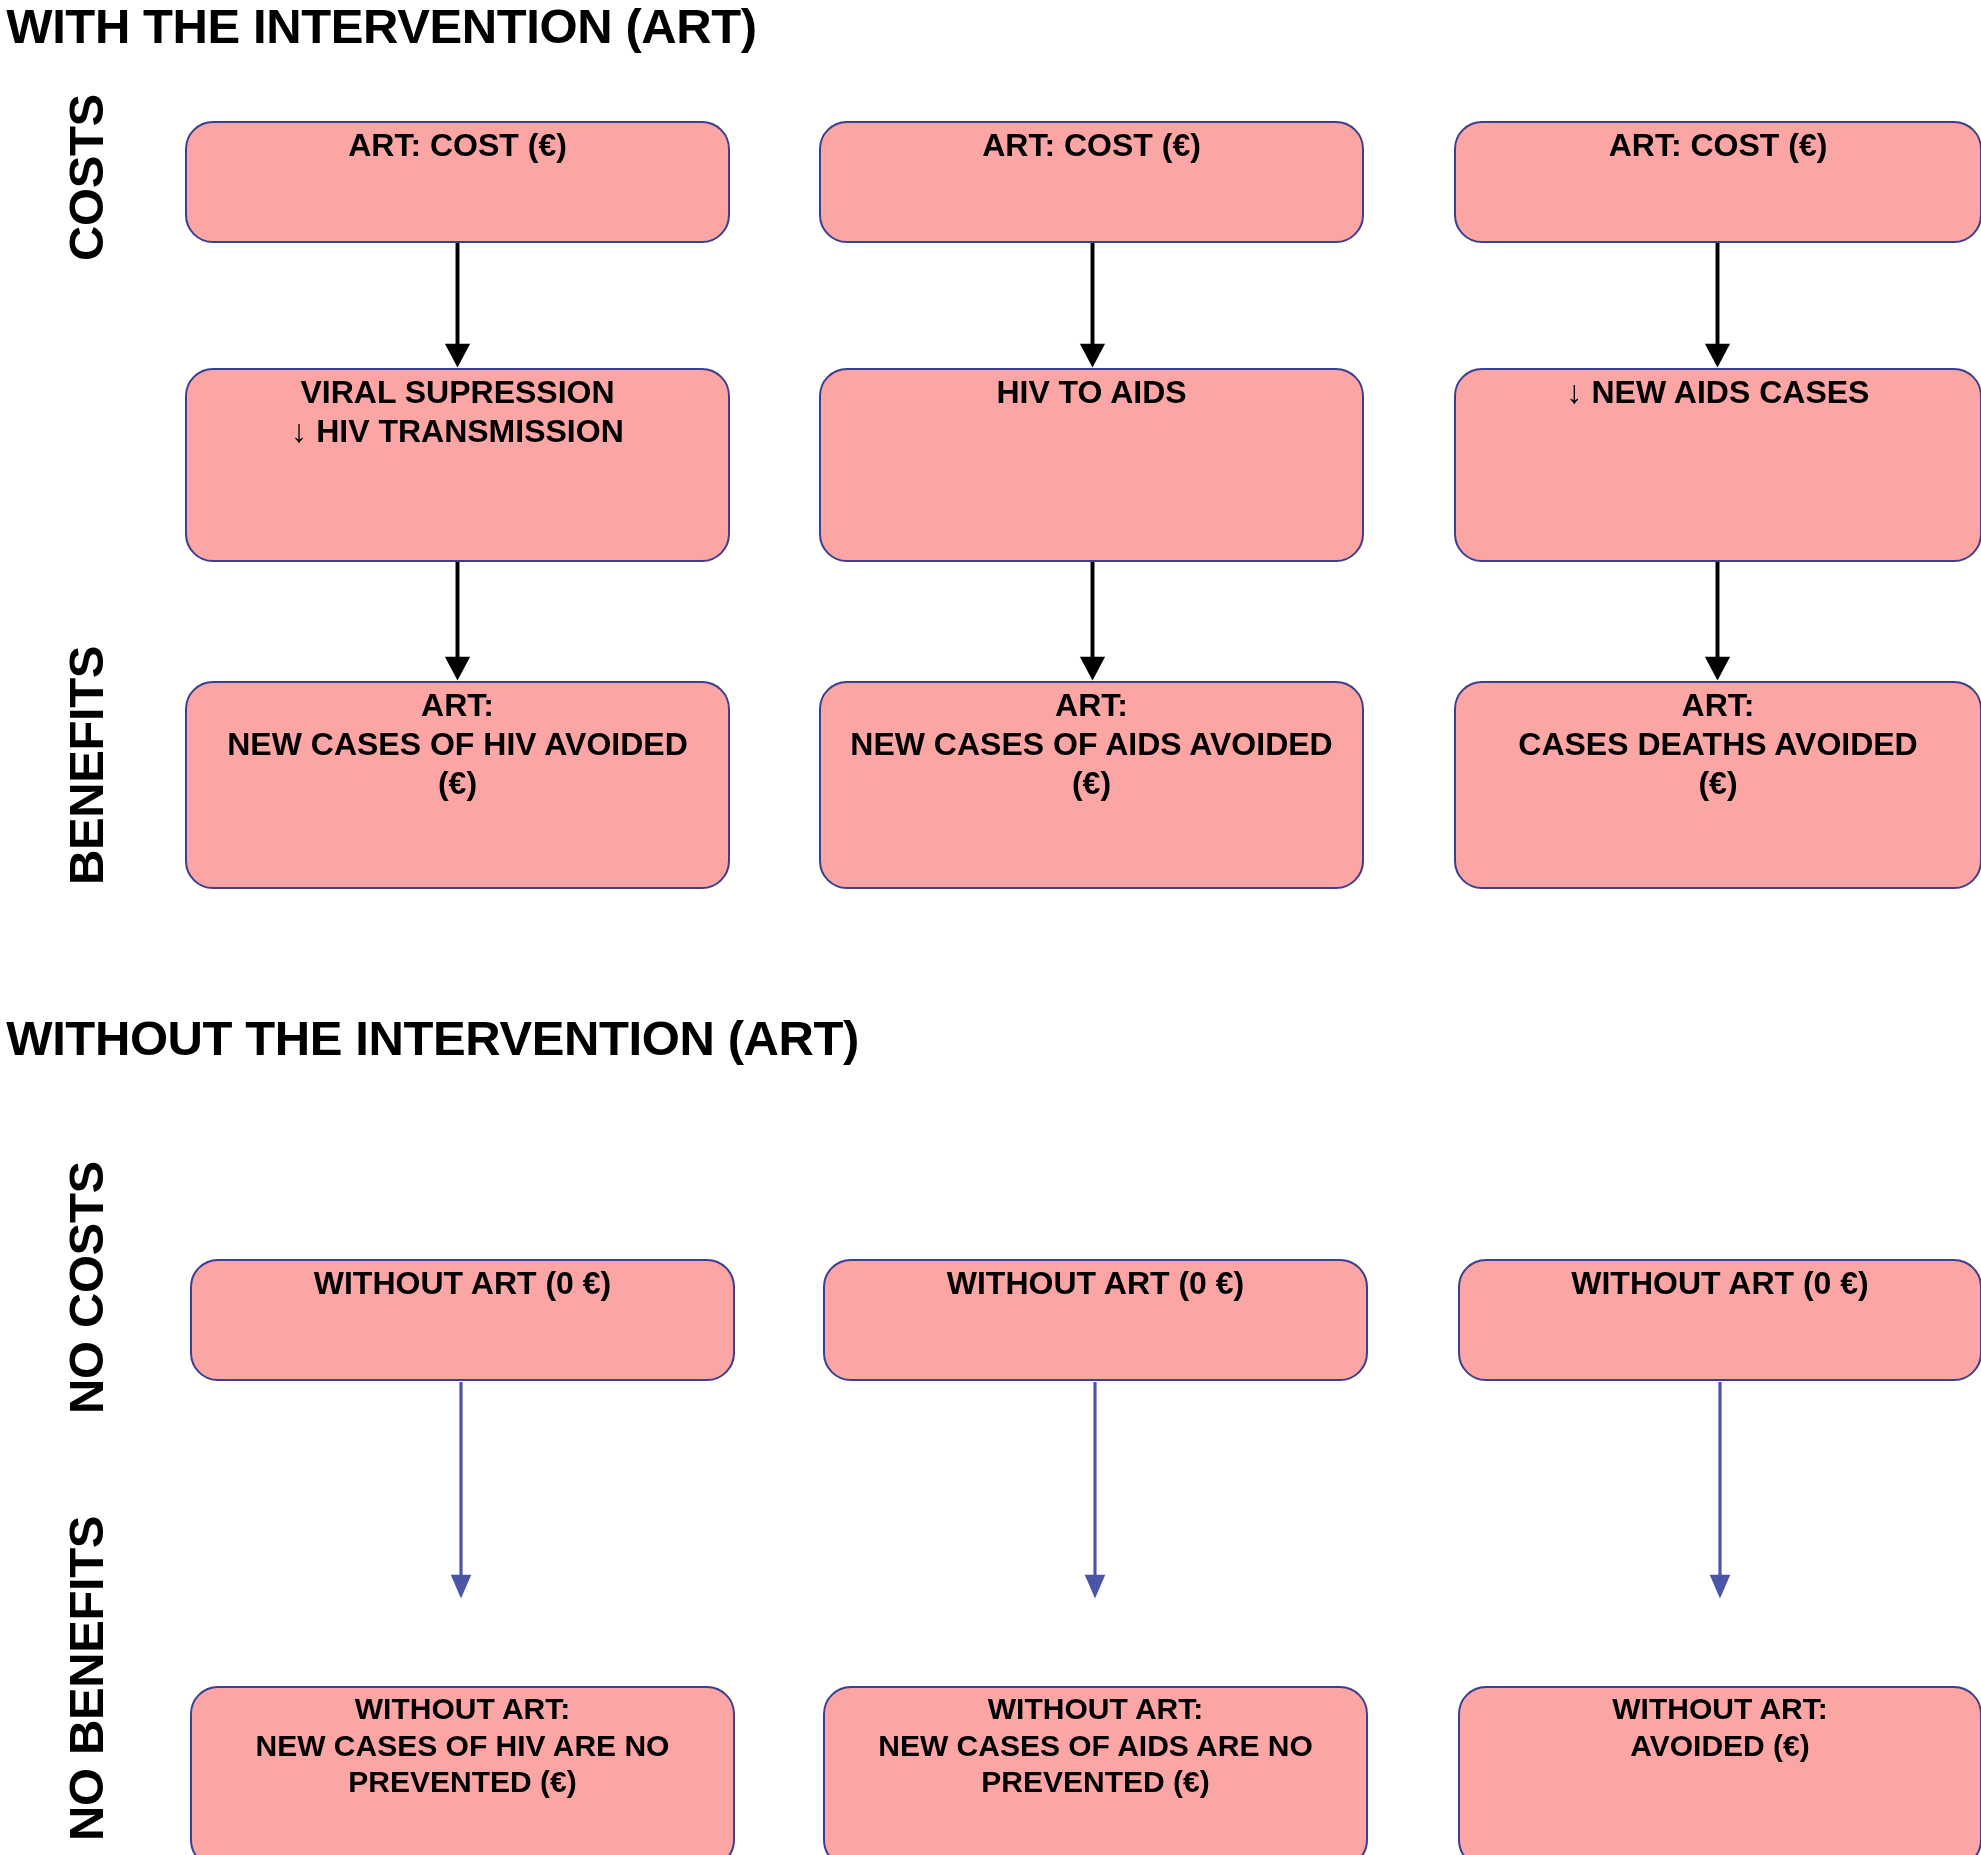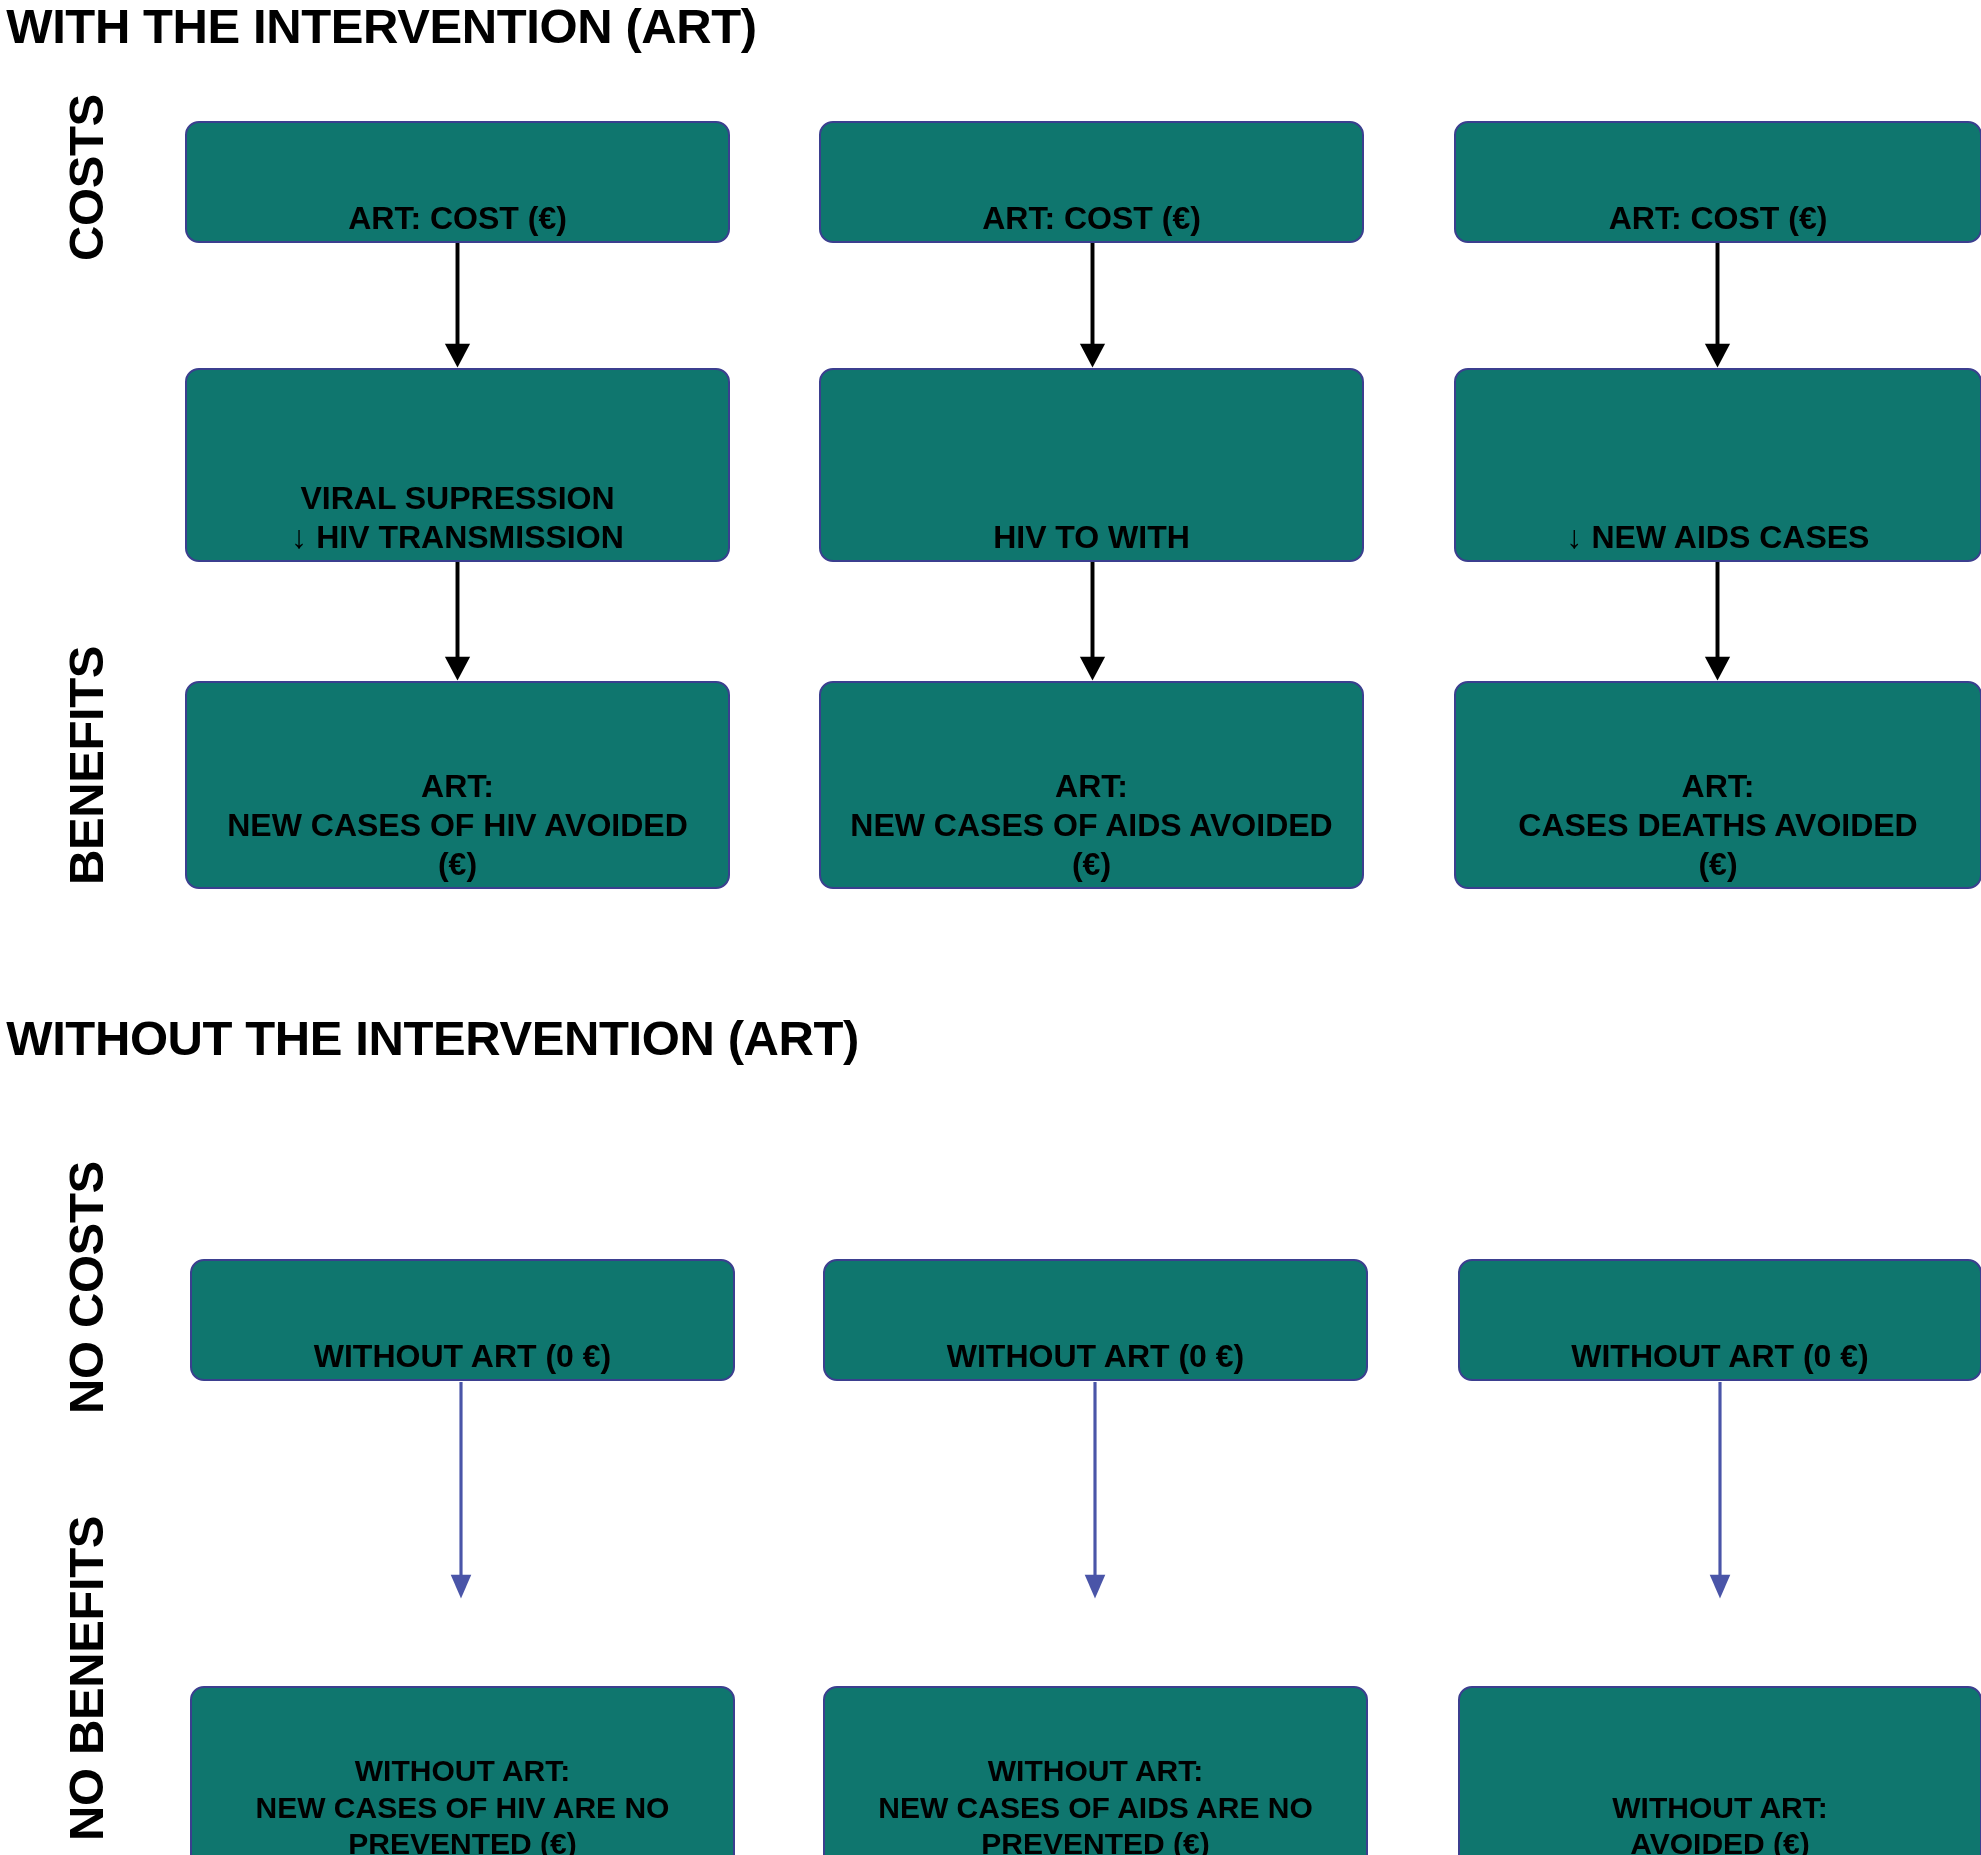--- a/index.html
+++ b/index.html
@@ -48,24 +48,24 @@
   #label-costs       { left: 58px; top: 261px; }
   #label-benefits    { left: 58px; top: 885px; }
   #label-nocosts     { left: 58px; top: 1414px; }
   #label-nobenefits  { left: 58px; top: 1841px; }
 
   
   .node {
     position: absolute;
     box-sizing: border-box;
     border: 2.4px solid #3b3f8f;
-    border-radius: 14px;
-    background: #0f766e;
+    border-radius: 28px;
+    background: #fca5a5;
     display: flex;
-    align-items: flex-end;
+    align-items: flex-start;
     justify-content: center;
     text-align: center;
     font-weight: bold;
     color: #000;
     line-height: 1.22;
     padding: 3.2px 9.5px;
   }
   .node .lines { width: 100%; }
   .node .ln { display: block; white-space: nowrap; }
 
@@ -147,21 +147,21 @@
 
   <div class="node col1 row-mid">
     <div class="lines">
       <span class="ln fs-mid">VIRAL SUPRESSION</span>
       <span class="ln fs-mid">↓ HIV TRANSMISSION</span>
     </div>
   </div>
 
   <div class="node col2 row-mid">
     <div class="lines">
-      <span class="ln fs-mid">HIV TO WITH</span>
+      <span class="ln fs-mid">HIV TO AIDS</span>
     </div>
   </div>
 
   <div class="node col3b row-mid">
     <div class="lines">
       <span class="ln fs-mid">↓ NEW AIDS CASES</span>
     </div>
   </div>
 
   <div class="arrow" style="left:440px; top:562px;">

